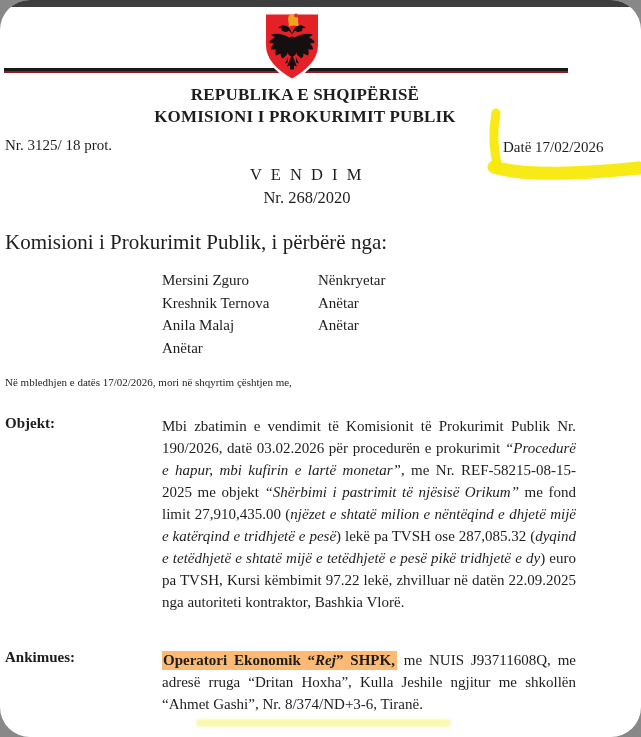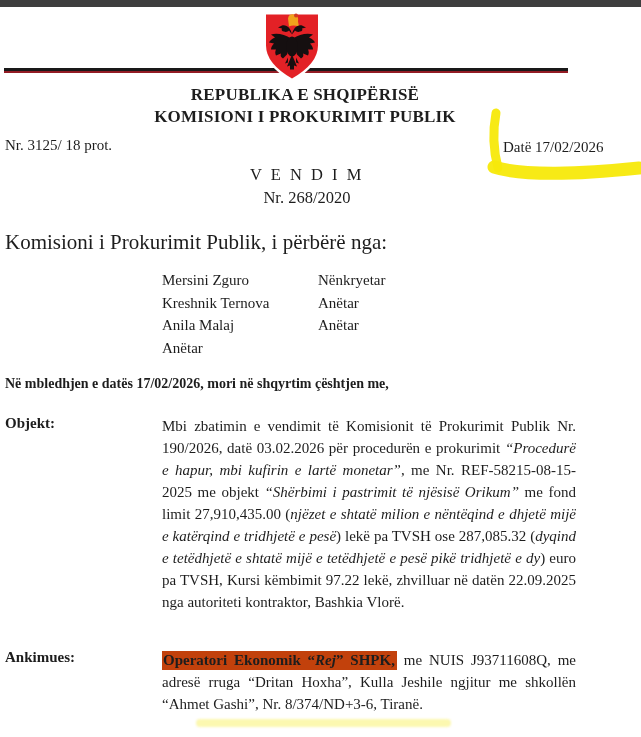--- a/index.html
+++ b/index.html
@@ -3,20 +3,21 @@
 <meta charset="utf-8">
 <style>
   html,body{margin:0;padding:0;background:#888;}
   .page{
     position:relative;
     width:641px;height:737px;
     background:#ffffff;
     overflow:hidden;
     font-family:"Liberation Serif","DejaVu Serif",serif;
     color:#1d1d1d;
+    border-radius:30px;
   }
   .topbar{position:absolute;left:0;top:0;width:641px;height:7px;background:#3e3e3e;}
   .rule{position:absolute;left:4px;top:68px;width:564px;}
   .rule .rule-black{height:2.5px;background:#191919;}
   .rule .rule-red{height:2.2px;background:#931c24;}
   .emblem{position:absolute;left:263px;top:10px;width:58px;height:74px;}
   .header-titles{
     position:absolute;left:0;top:84px;width:610px;
     text-align:center;font-weight:bold;font-size:17px;line-height:22px;
     letter-spacing:.2px;
@@ -25,32 +26,32 @@
   .marker{position:absolute;left:482px;top:104px;width:159px;height:88px;z-index:0;}
   .date{position:absolute;left:503px;top:139px;font-size:15px;z-index:1;}
   .vendim{position:absolute;left:0;top:163px;width:614px;text-align:center;font-weight:normal;line-height:23px;}
   .v-title{font-size:16.5px;letter-spacing:2.5px;}
   .v-no{font-size:16.5px;}
   .comp{position:absolute;left:5px;top:230px;font-size:21px;}
   .members{position:absolute;left:162px;top:269px;font-size:15px;line-height:22.5px;}
   .m-row{display:flex;}
   .m-name{width:156px;}
   .m-role{}
-  .session{position:absolute;left:5px;top:376px;font-size:14px;font-weight:bold;}
+  .session{position:absolute;left:5px;top:376px;font-size:11px;}
   .label{position:absolute;left:5px;font-weight:bold;font-size:15px;}
   .obj-label{top:415px;}
   .ank-label{top:649px;}
   .body-col{
     position:absolute;left:162px;width:414px;
     font-size:15px;line-height:22px;text-align:justify;
   }
   .obj-text{top:415px;}
   .ank-text{top:649px;}
   .it{font-style:italic;}
-  .hl{background:#c2410c;font-weight:bold;padding:1px 2px 2px 1px;}
+  .hl{background:#fdba74;font-weight:bold;padding:1px 2px 2px 1px;}
   .hl em{font-style:italic;}
   .smudge{
     position:absolute;left:196px;top:719px;width:255px;height:8px;
     background:rgba(247,233,10,0.32);border-radius:4px;filter:blur(1px);
   }
 </style>
 </head>
 <body>
 
 <div class="page">

